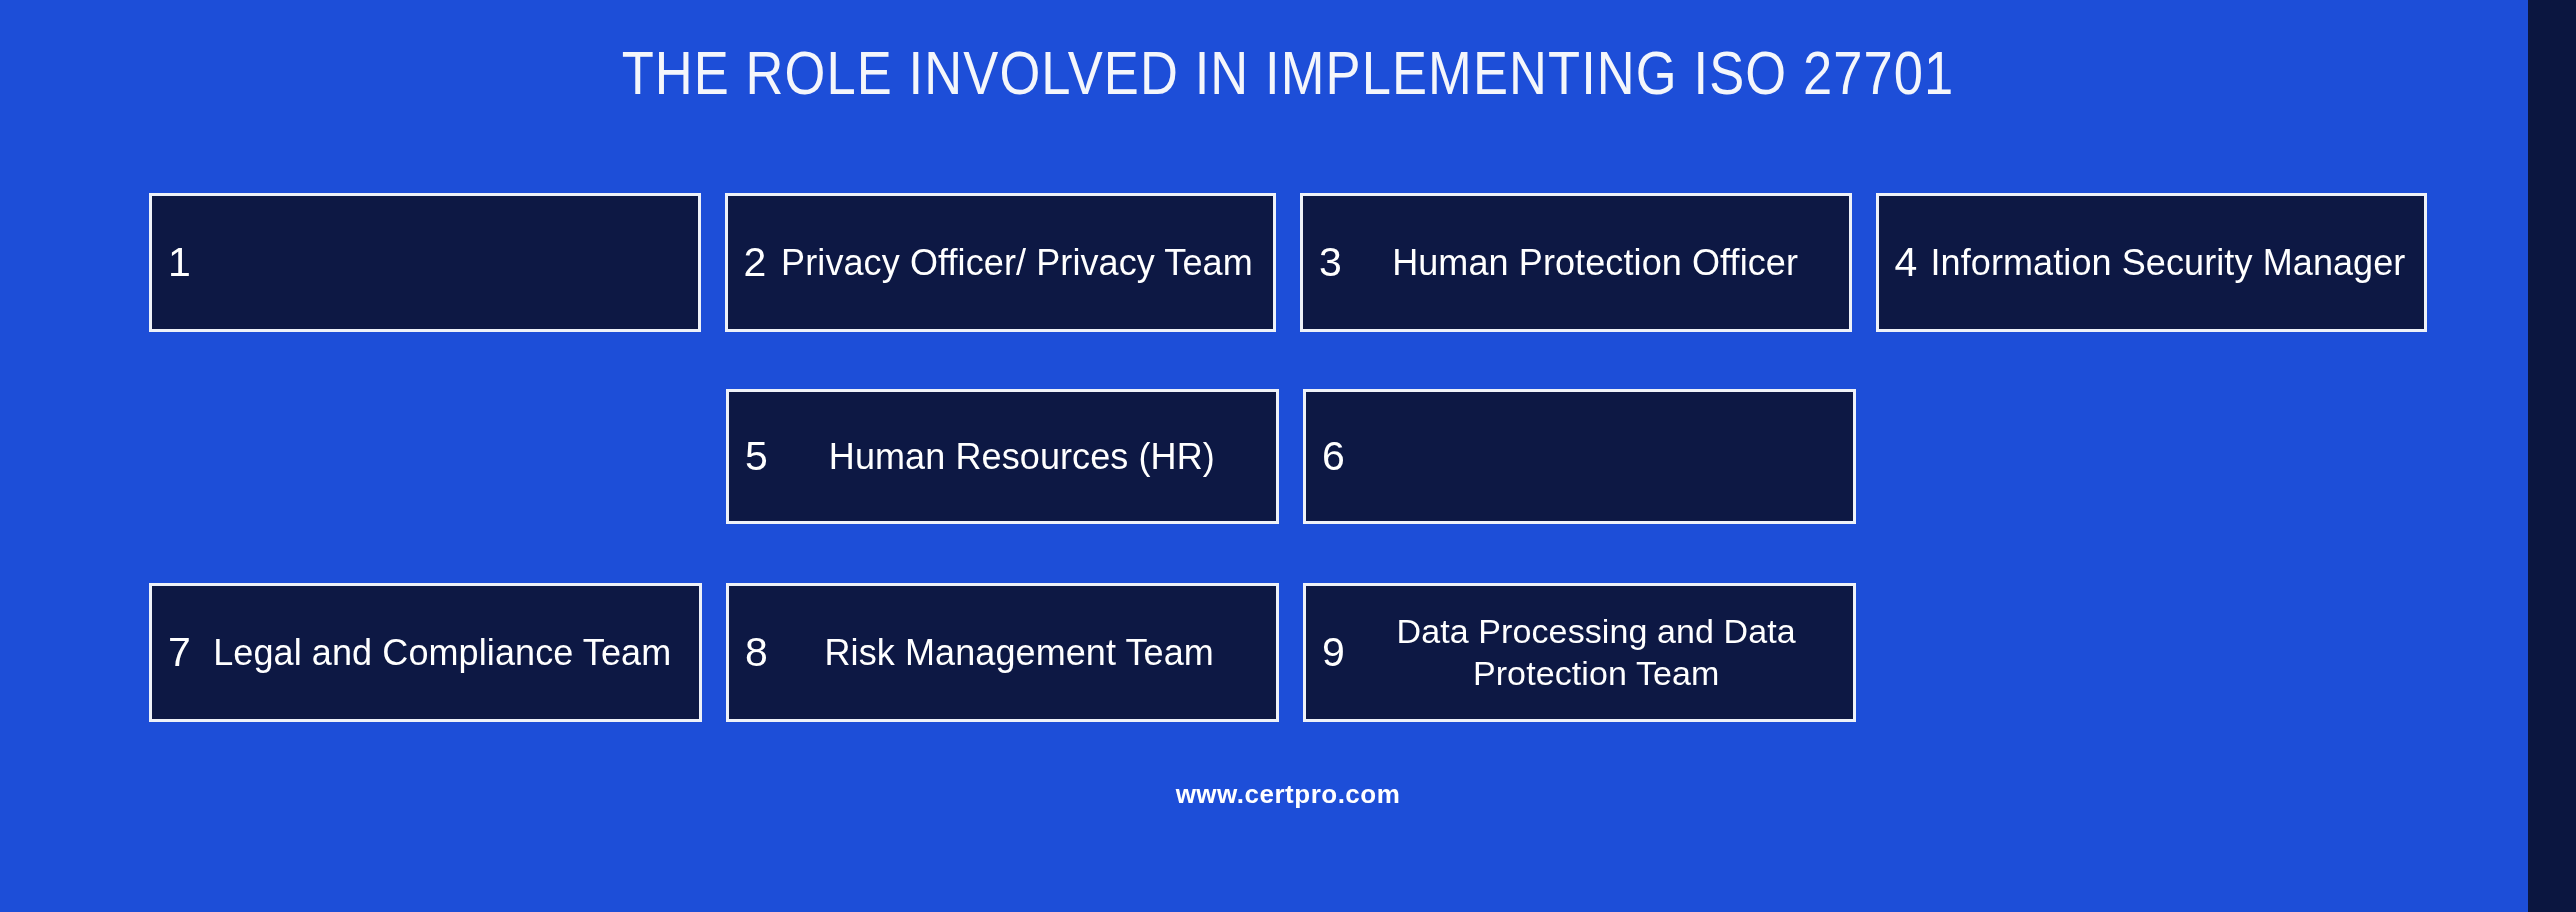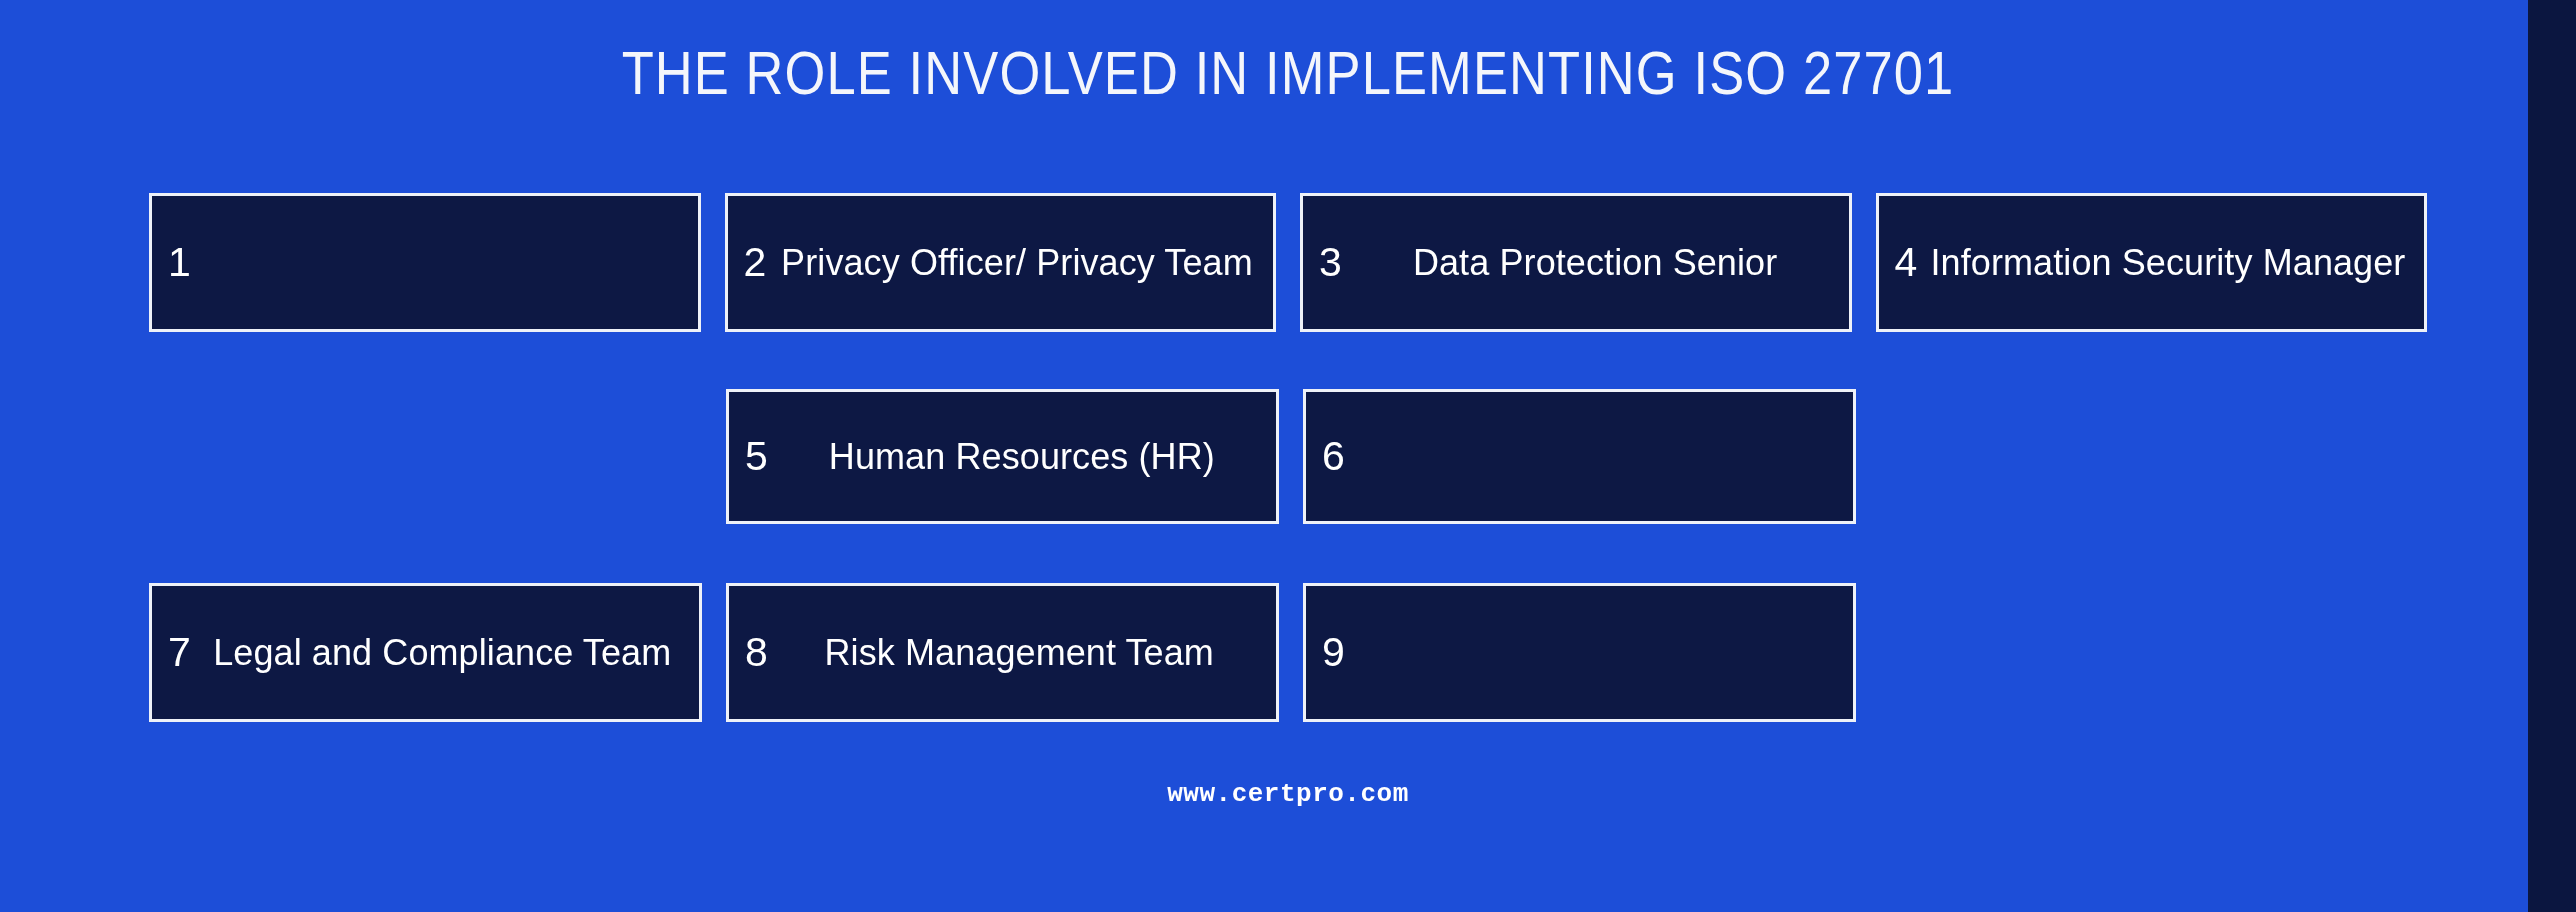--- a/index.html
+++ b/index.html
@@ -118,21 +118,21 @@
   .box-label.lead  { padding-left: 5.3px; }
 
   
   .footer {
     position: absolute;
     left: 0;
     top: 781px;
     width: 2576px;
     text-align: center;
     color: #ffffff;
-    font-family: Liberation Mono, monospace;
+    font-family: Liberation Sans, sans-serif;
     font-size: 26px;
     font-weight: 700;
     letter-spacing: 0.5px;
     line-height: 1;
   }
 </style>
 </head>
 <body>
 
 <div class="page">
@@ -152,21 +152,21 @@
       <div class="cell">
         <div class="box">
           <span class="box-num">2</span>
           <span class="box-label">Privacy Officer/ Privacy Team</span>
         </div>
       </div>
 
       <div class="cell">
         <div class="box">
           <span class="box-num">3</span>
-          <span class="box-label lead">Data Protection Senior</span>
+          <span class="box-label lead">Human Protection Officer</span>
         </div>
       </div>
 
       <div class="cell">
         <div class="box">
           <span class="box-num">4</span>
           <span class="box-label">Information Security Manager</span>
         </div>
       </div>
 
@@ -203,20 +203,21 @@
       <div class="cell">
         <div class="box">
           <span class="box-num">8</span>
           <span class="box-label">Risk Management Team</span>
         </div>
       </div>
 
       <div class="cell">
         <div class="box">
           <span class="box-num">9</span>
+          <span class="box-label tight">Data Processing and Data Protection Team</span>
         </div>
       </div>
 
 
     </div>
 
   </div>
 
   <div class="footer">www.certpro.com</div>
 

